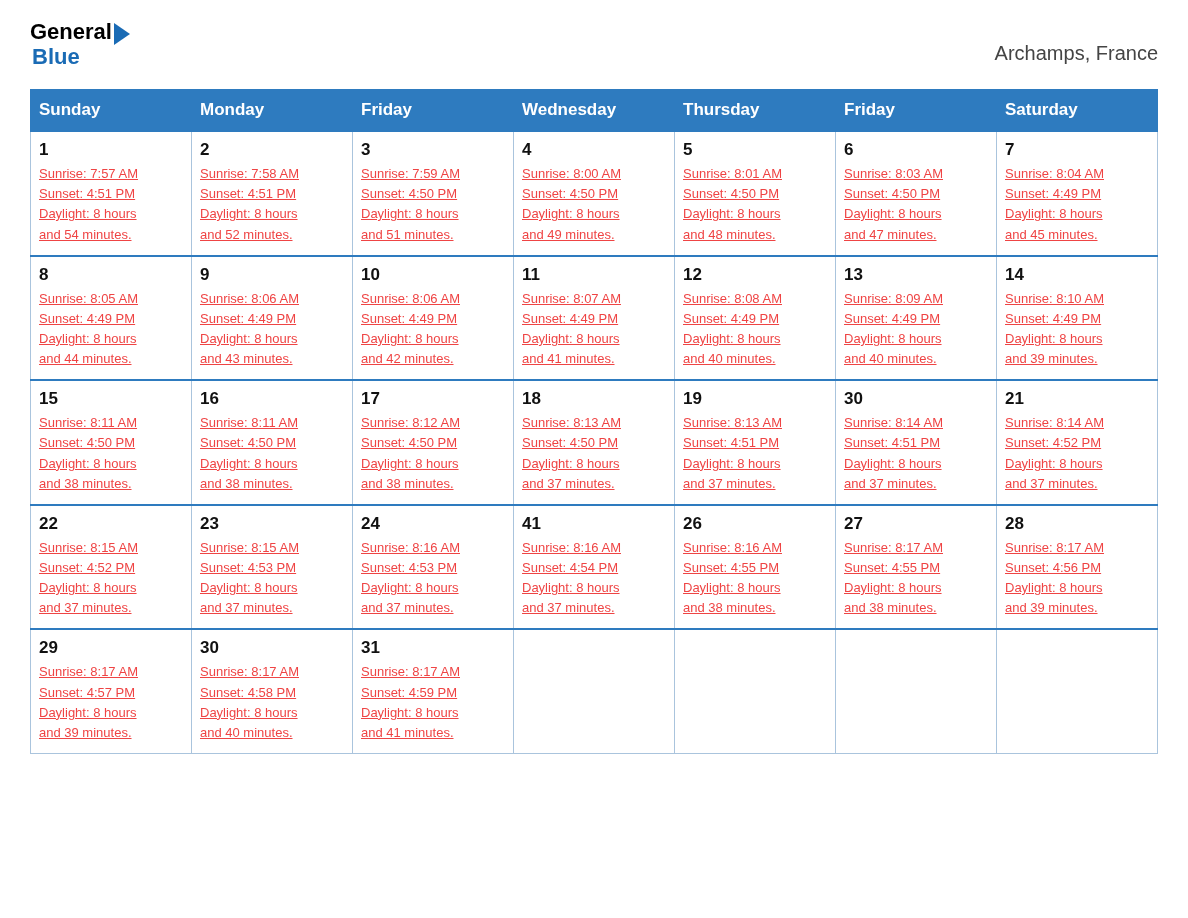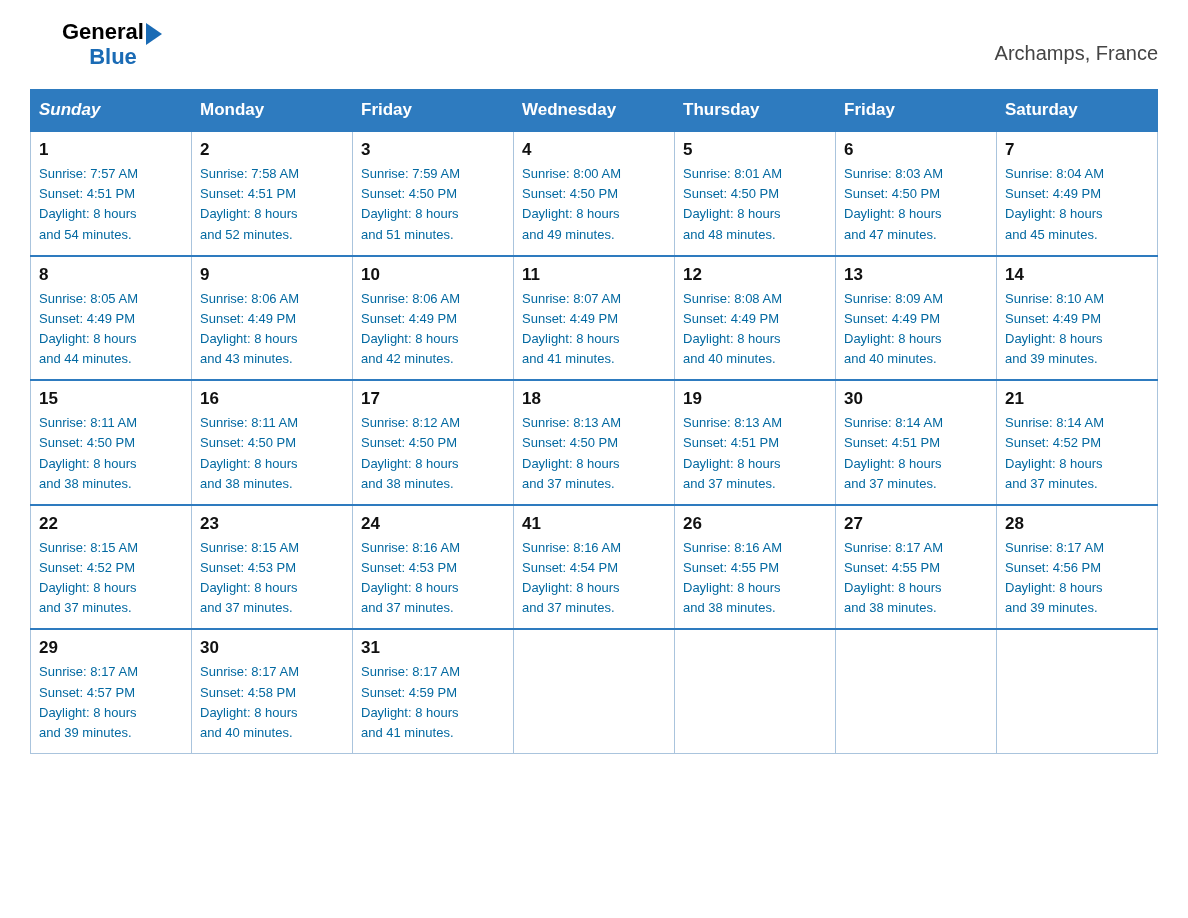--- a/index.html
+++ b/index.html
@@ -65,44 +65,45 @@
     }
     tbody tr td .day-number {
       font-size: 17px;
       font-weight: bold;
       color: #111;
       margin-bottom: 4px;
       display: block;
     }
     tbody tr td .day-info {
       font-size: 13px;
-      color: #0369a1;
+      color: #ef4444;
       line-height: 1.55;
+      text-decoration: underline;
     }
     tbody tr td.empty {
       background: #fff;
     }
     tbody tr:nth-child(odd) td {
       background: #fff;
     }
     
     tbody tr td {
       border-top: 2px solid #2e7bbf;
     }
     tbody tr:not(:first-child) td {
       border-top: 2px solid #2e7bbf;
     }
-    thead tr th:first-child { border-radius: 0; font-style: italic; }
+    thead tr th:first-child { border-radius: 0; }
   </style>
 </head>
 <body>
 
 <div class="header">
   <div class="logo">
-    <div style="display:flex; flex-direction:column; align-items:center;margin-left:32px;">
+    <div style="display:flex; flex-direction:column; align-items:flex-start;">
       <div style="display:flex; align-items:center;">
         <span class="logo-text">General</span>
         <div style="position:relative; margin-left:2px; margin-top:0px;">
           <div style="width:0;height:0;border-left:16px solid #1a6bb5;border-top:11px solid transparent;border-bottom:11px solid transparent; margin-top:3px;"></div>
         </div>
       </div>
       <span class="logo-text blue" style="color:#1a6bb5; margin-left:2px;">Blue</span>
     </div>
   </div>
   <div class="title-section">

